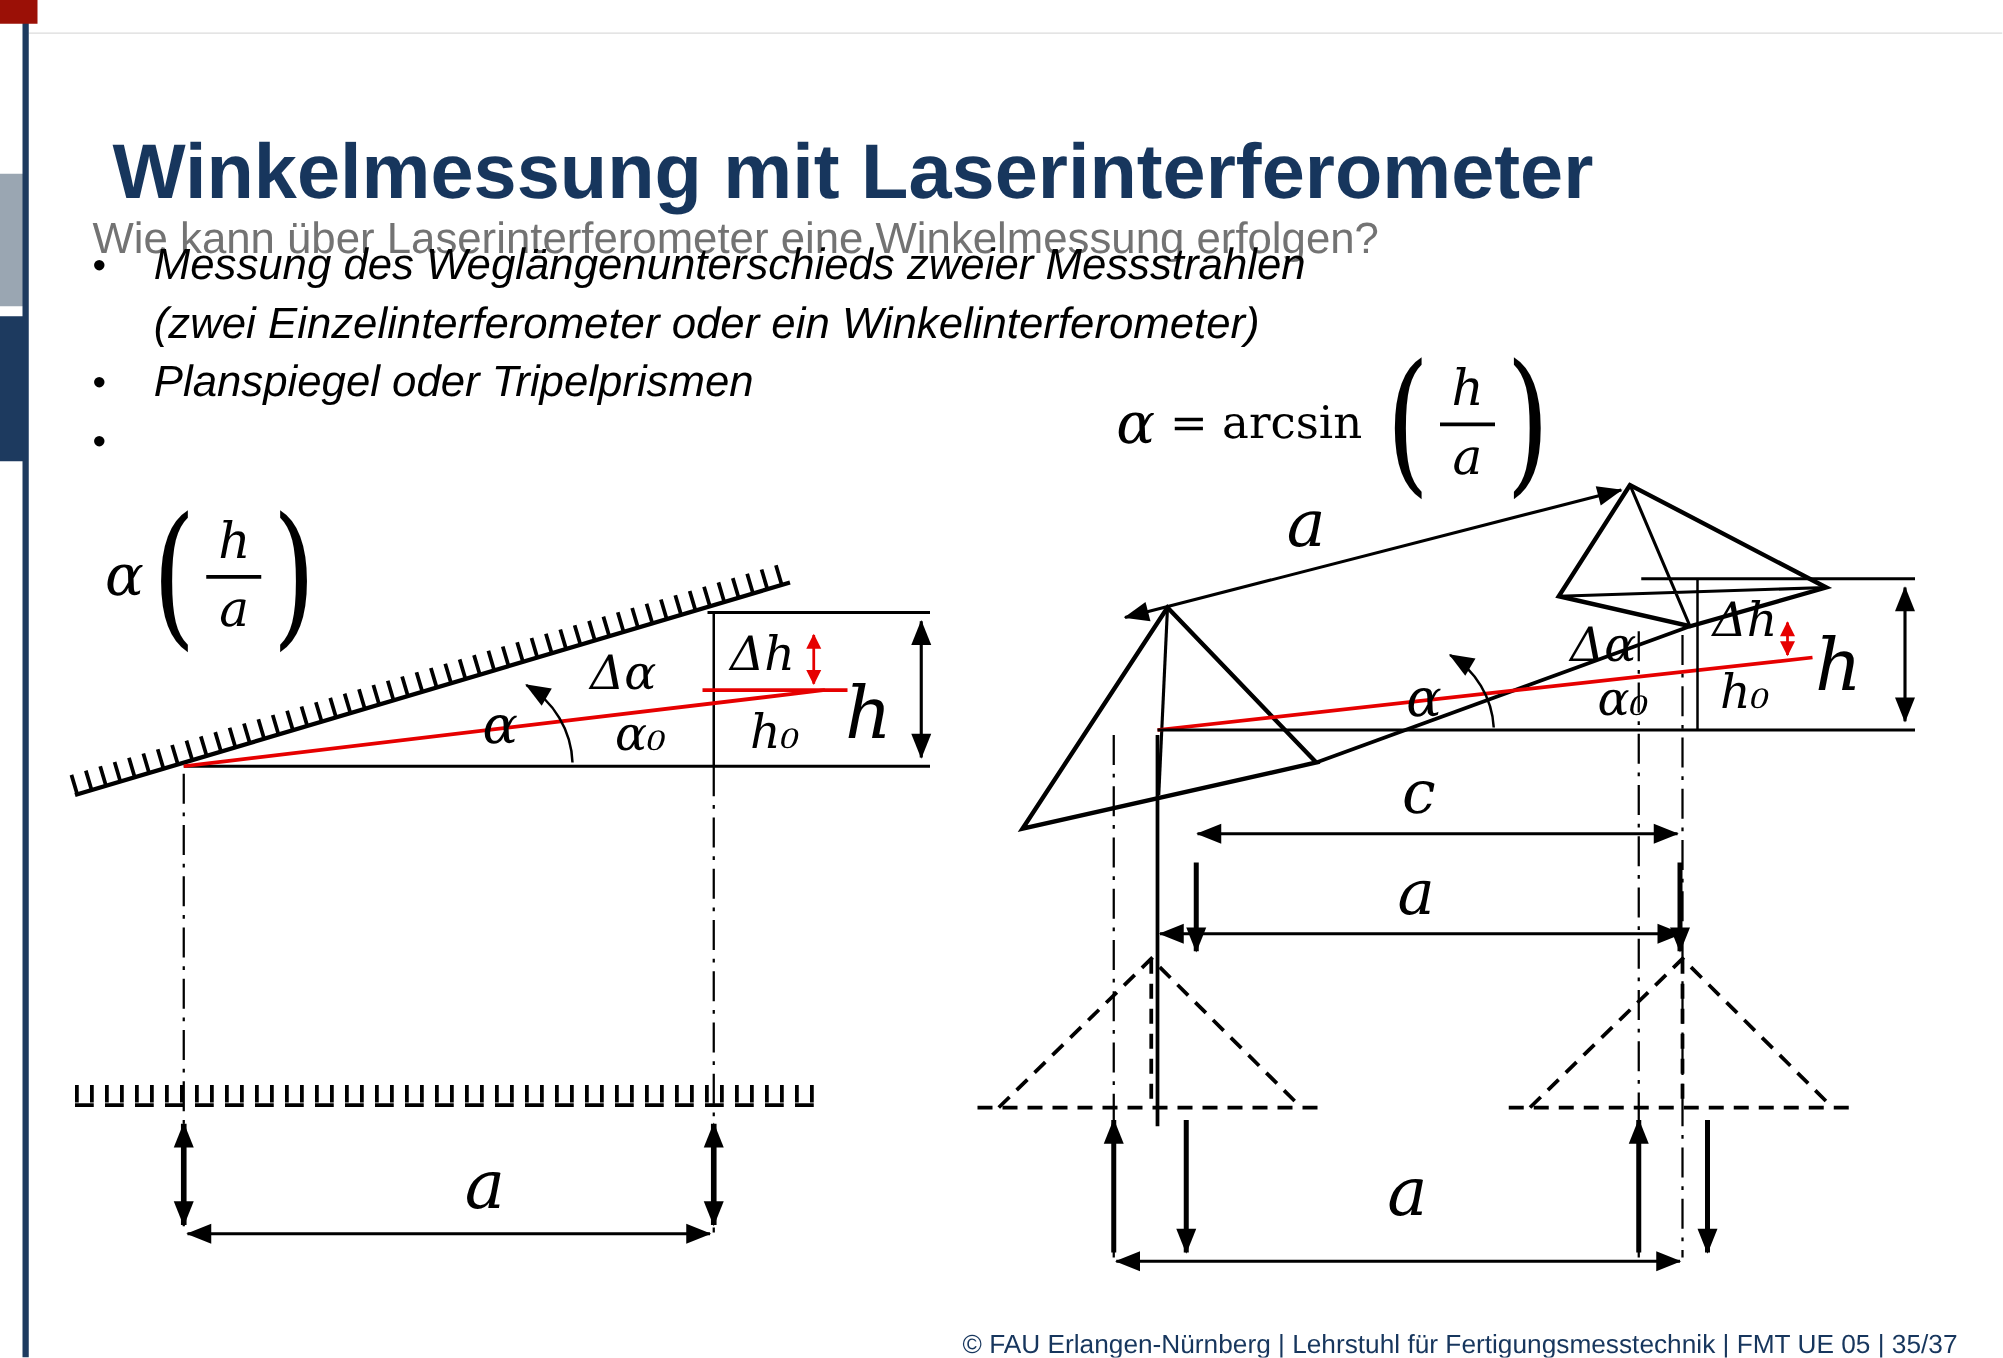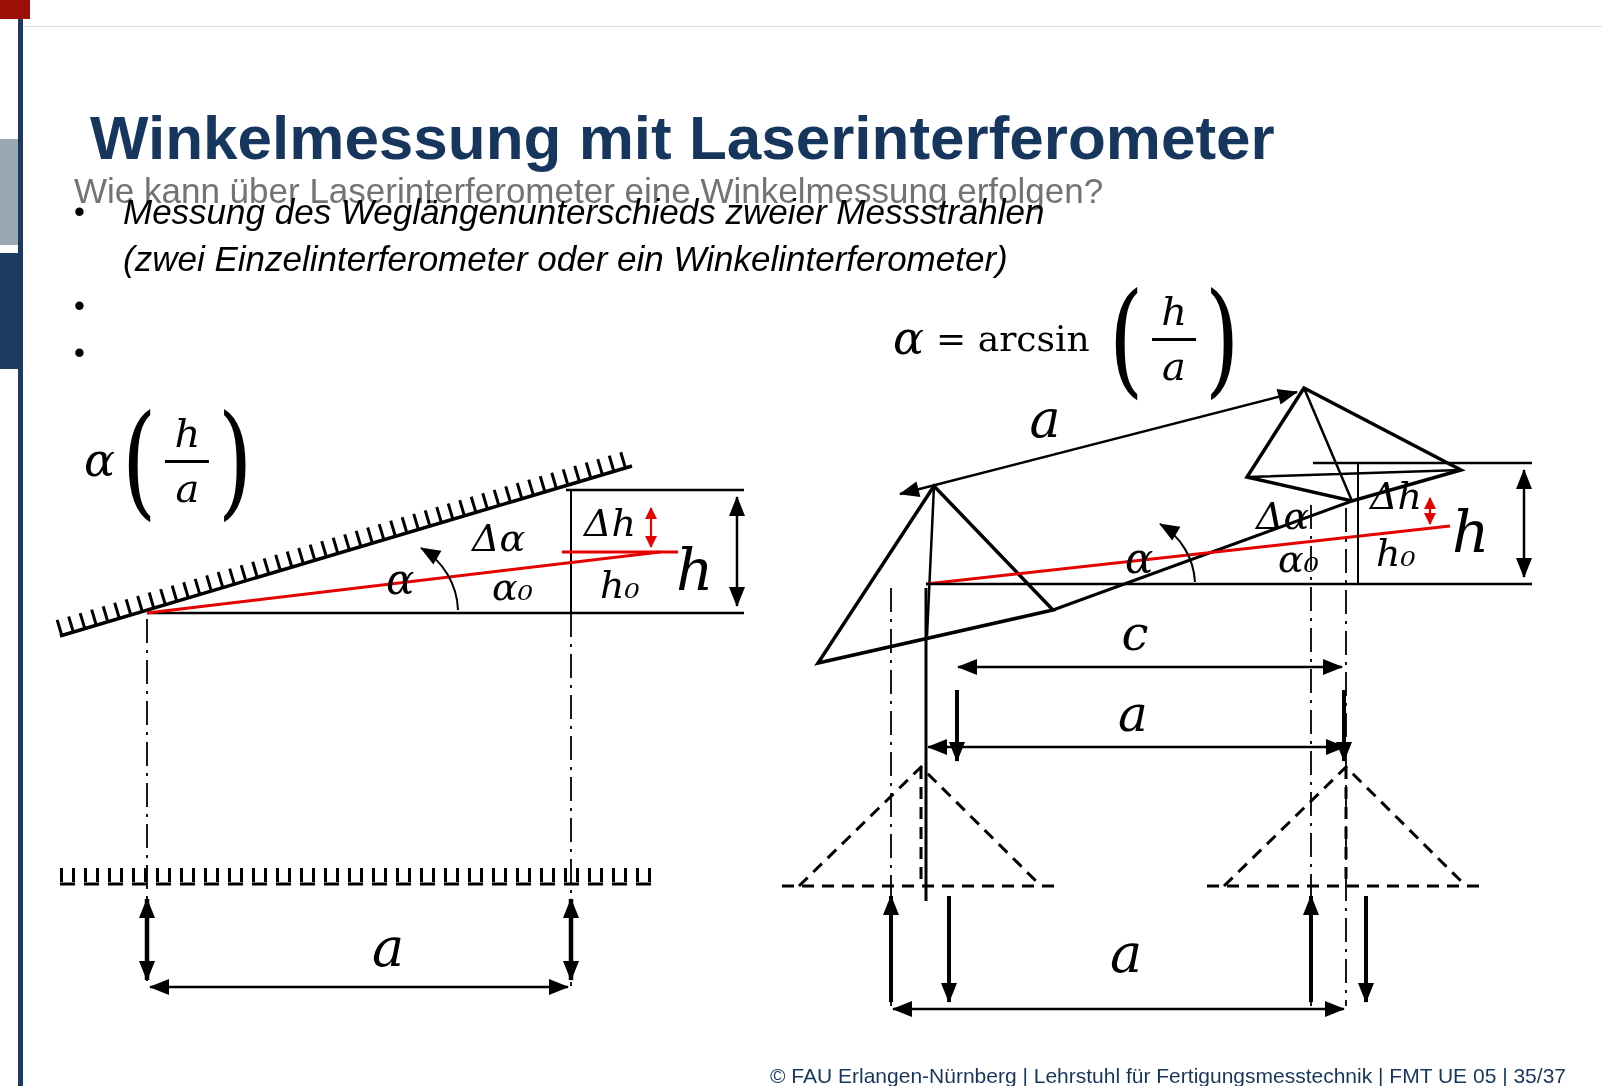--- a/index.html
+++ b/index.html
@@ -53,20 +53,21 @@
 <p class="question">Wie kann über Laserinterferometer eine Winkelmessung erfolgen?</p>
 
 <div class="bullets">
   <div class="bullet-item">
     <span class="bullet-dot">•</span>
     <span class="bullet-text">Messung des Weglängenunterschieds zweier Messstrahlen
 (zwei Einzelinterferometer oder ein Winkelinterferometer)</span>
   </div>
   <div class="bullet-item">
     <span class="bullet-dot">•</span>
+    <span class="bullet-text">Planspiegel oder Tripelprismen</span>
   </div>
   <div class="bullet-item">
     <span class="bullet-dot">•</span>
   </div>
 </div>
 
 <div class="formula" id="formula-left">
   <span class="f-alpha">α</span>
   <span class="f-paren">(</span>
   <span class="f-frac">

